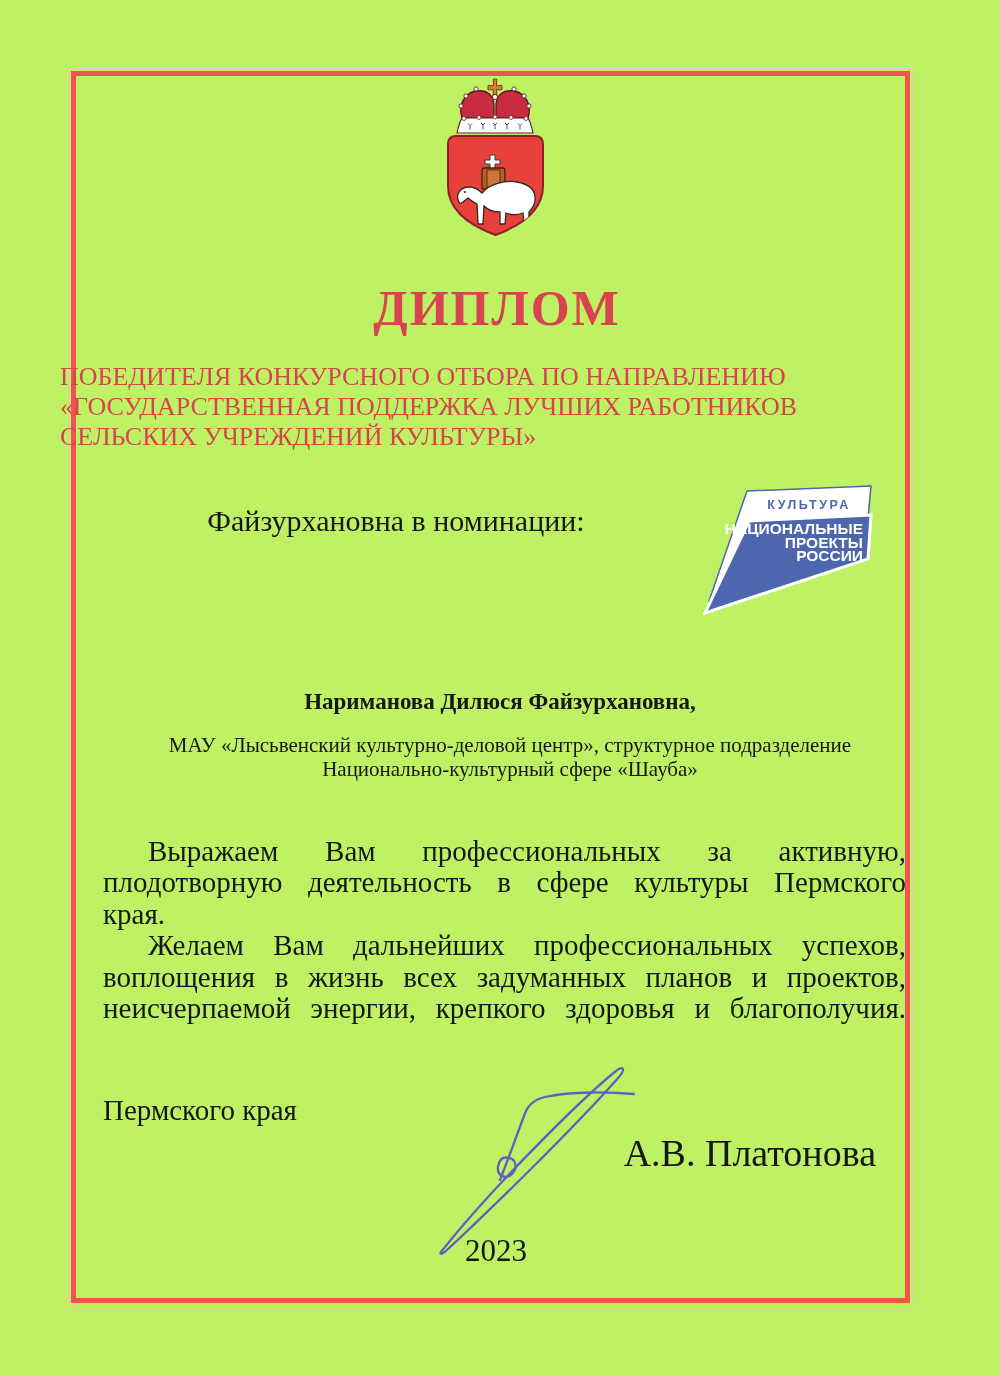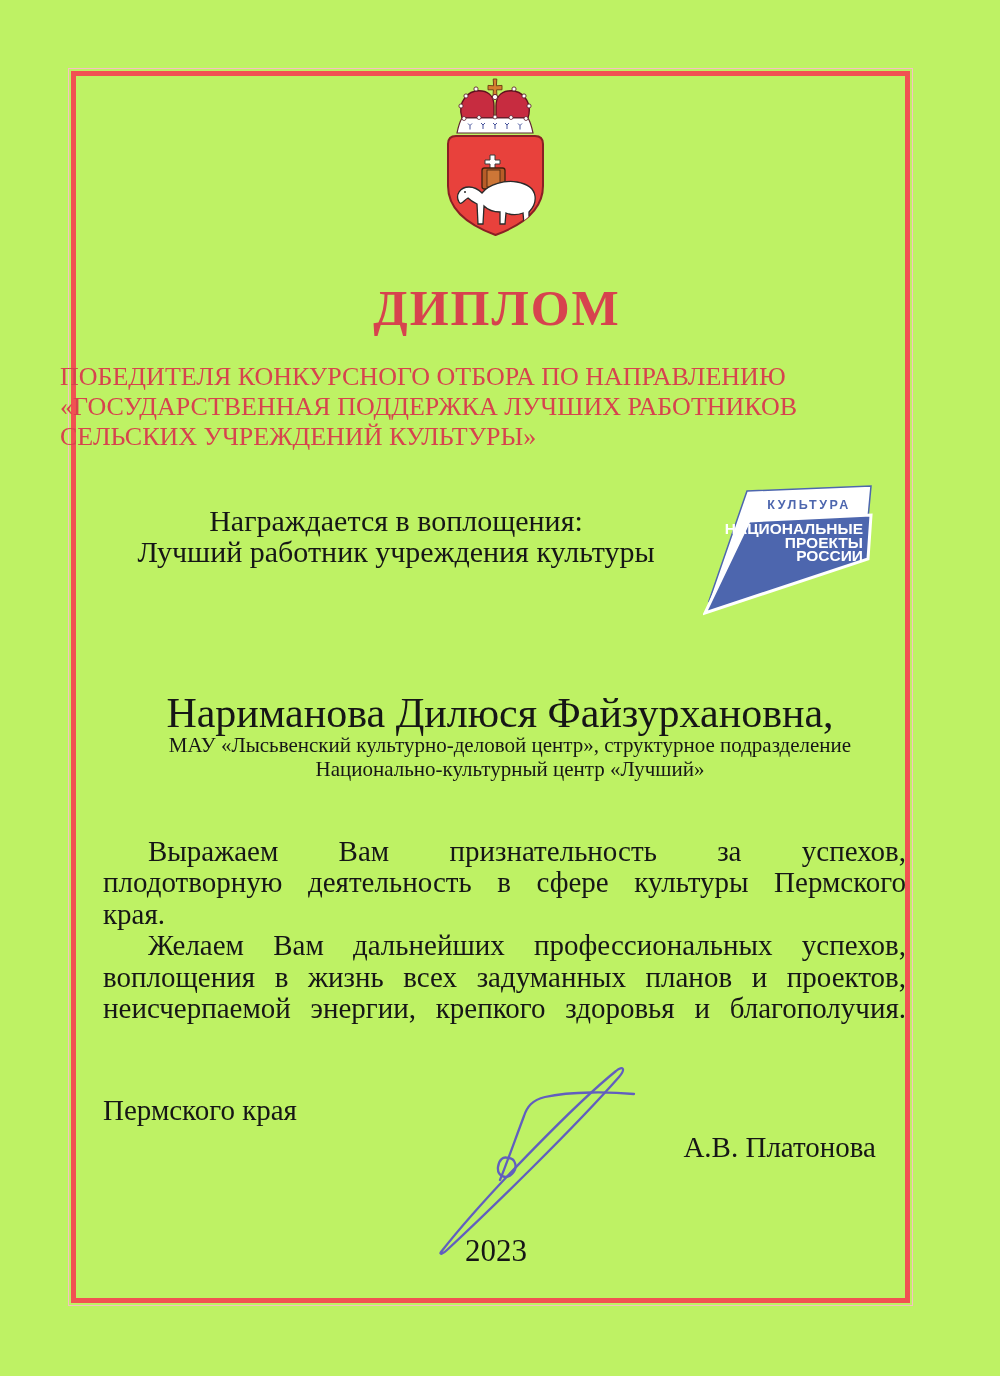--- a/index.html
+++ b/index.html
@@ -21,32 +21,32 @@
     font-size:26px;line-height:30px;font-weight:normal;color:#d7434e;
   }
   .nomination{
     position:absolute;left:100px;top:505px;width:592px;text-align:center;
     font-size:30px;line-height:31px;color:#161616;
   }
   .logo{position:absolute;left:703px;top:477px;width:205px;height:145px;}
   .logo text{font-family:"Liberation Sans", sans-serif;}
   .recipient-name{
     position:absolute;left:0;top:689px;width:1000px;text-align:center;
-    font-size:42px;font-weight:normal;color:#161616;
+    font-size:23px;font-weight:bold;color:#161616;
   }
   .org{
     position:absolute;left:90px;top:733px;width:840px;text-align:center;
     font-size:21px;line-height:24px;color:#161616;
   }
   .body-block{position:absolute;left:103px;top:836px;width:803px;font-size:29px;color:#161616;}
   .body-line{line-height:31.4px;}
   .stretch{text-align:justify;text-align-last:justify;}
   .indent{padding-left:45px;}
   .sig-pos{position:absolute;left:103px;top:1090px;font-size:29px;line-height:40px;color:#161616;}
-  .signer{position:absolute;left:600px;top:1131px;width:276px;text-align:right;font-size:29px;color:#161616;}
+  .signer{position:absolute;left:600px;top:1131px;width:276px;text-align:right;font-size:38px;color:#161616;}
   .signature-svg{position:absolute;left:420px;top:1052px;width:235px;height:215px;}
   .year{position:absolute;left:0;top:1233px;width:992px;text-align:center;font-size:31px;color:#161616;}
 </style>
 </head>
 <body>
 
 <div class="page">
 
   <div class="frame"></div>
 
@@ -111,42 +111,41 @@
 
   <div class="title">ДИПЛОМ</div>
 
   <div class="subtitle">
     <div>ПОБЕДИТЕЛЯ КОНКУРСНОГО ОТБОРА ПО НАПРАВЛЕНИЮ</div>
     <div>«ГОСУДАРСТВЕННАЯ ПОДДЕРЖКА ЛУЧШИХ РАБОТНИКОВ</div>
     <div>СЕЛЬСКИХ УЧРЕЖДЕНИЙ КУЛЬТУРЫ»</div>
   </div>
 
   <div class="nomination">
-    <div>Награждается в воплощения:</div>
-    <div>Лучший работник учреждения культуры</div>
+    <div>Файзурхановна в номинации:</div>
   </div>
 
   <svg class="logo" viewBox="0 0 205 145">
     <path d="M44,14 L168,9 L164,52 L6,124 Z" fill="#ffffff" stroke="#4d66ae" stroke-width="1.5"></path>
     <path d="M46,44 L168,38 L165,82 L2,136 Z" fill="#4d66ae" stroke="#ffffff" stroke-width="3"></path>
     <text x="106" y="32" text-anchor="middle" font-size="12.5" font-weight="bold" letter-spacing="2.5" fill="#4d66ae">КУЛЬТУРА</text>
     <text x="160" y="57" text-anchor="end" font-size="15.5" font-weight="bold" fill="#ffffff">НАЦИОНАЛЬНЫЕ</text>
     <text x="160" y="70.5" text-anchor="end" font-size="15.5" font-weight="bold" fill="#ffffff">ПРОЕКТЫ</text>
     <text x="160" y="84" text-anchor="end" font-size="15.5" font-weight="bold" fill="#ffffff">РОССИИ</text>
   </svg>
 
   <div class="recipient-name">Нариманова Дилюся Файзурхановна,</div>
 
   <div class="org">
     <div>МАУ «Лысьвенский культурно-деловой центр», структурное подразделение</div>
-    <div>Национально-культурный центр «Лучший»</div>
+    <div>Национально-культурный сфере «Шауба»</div>
   </div>
 
   <div class="body-block">
-    <div class="body-line stretch indent">Выражаем Вам признательность за успехов,</div>
+    <div class="body-line stretch indent">Выражаем Вам профессиональных за активную,</div>
     <div class="body-line stretch">плодотворную деятельность в сфере культуры Пермского</div>
     <div class="body-line">края.</div>
     <div class="body-line stretch indent">Желаем Вам дальнейших профессиональных успехов,</div>
     <div class="body-line stretch">воплощения в жизнь всех задуманных планов и проектов,</div>
     <div class="body-line stretch">неисчерпаемой энергии, крепкого здоровья и благополучия.</div>
   </div>
 
   <div class="sig-pos">
     <div>Пермского края</div>
   </div>

